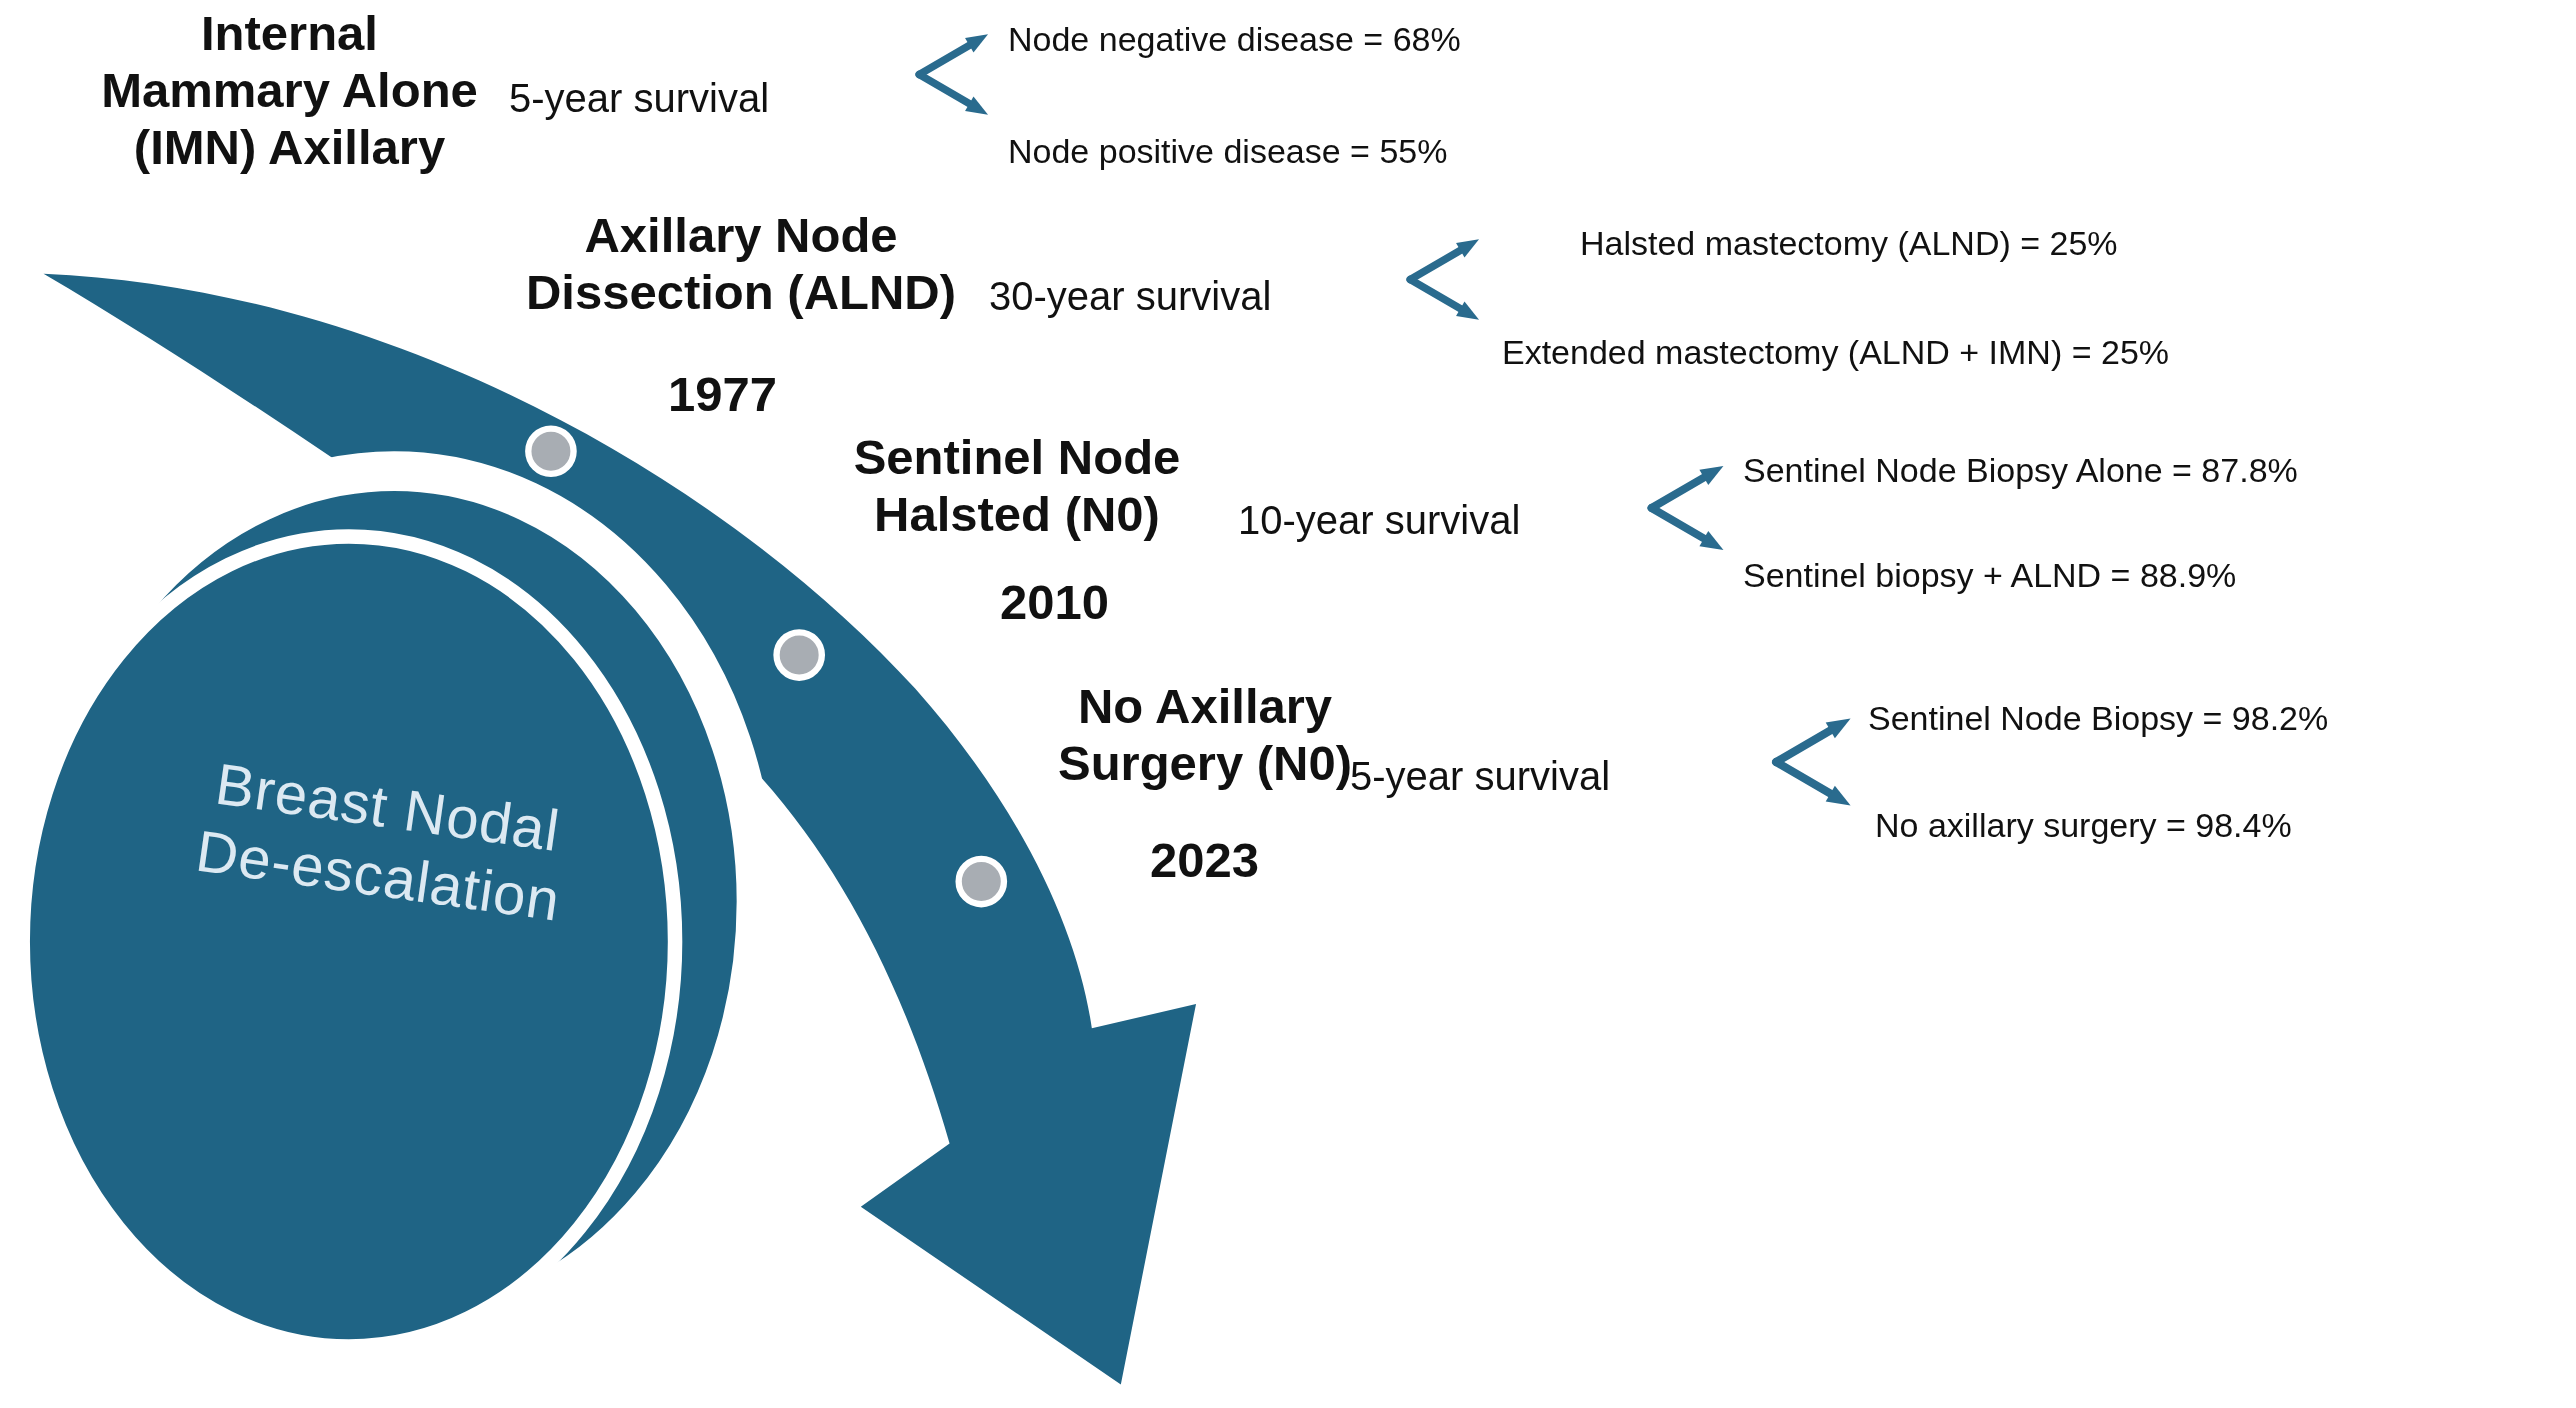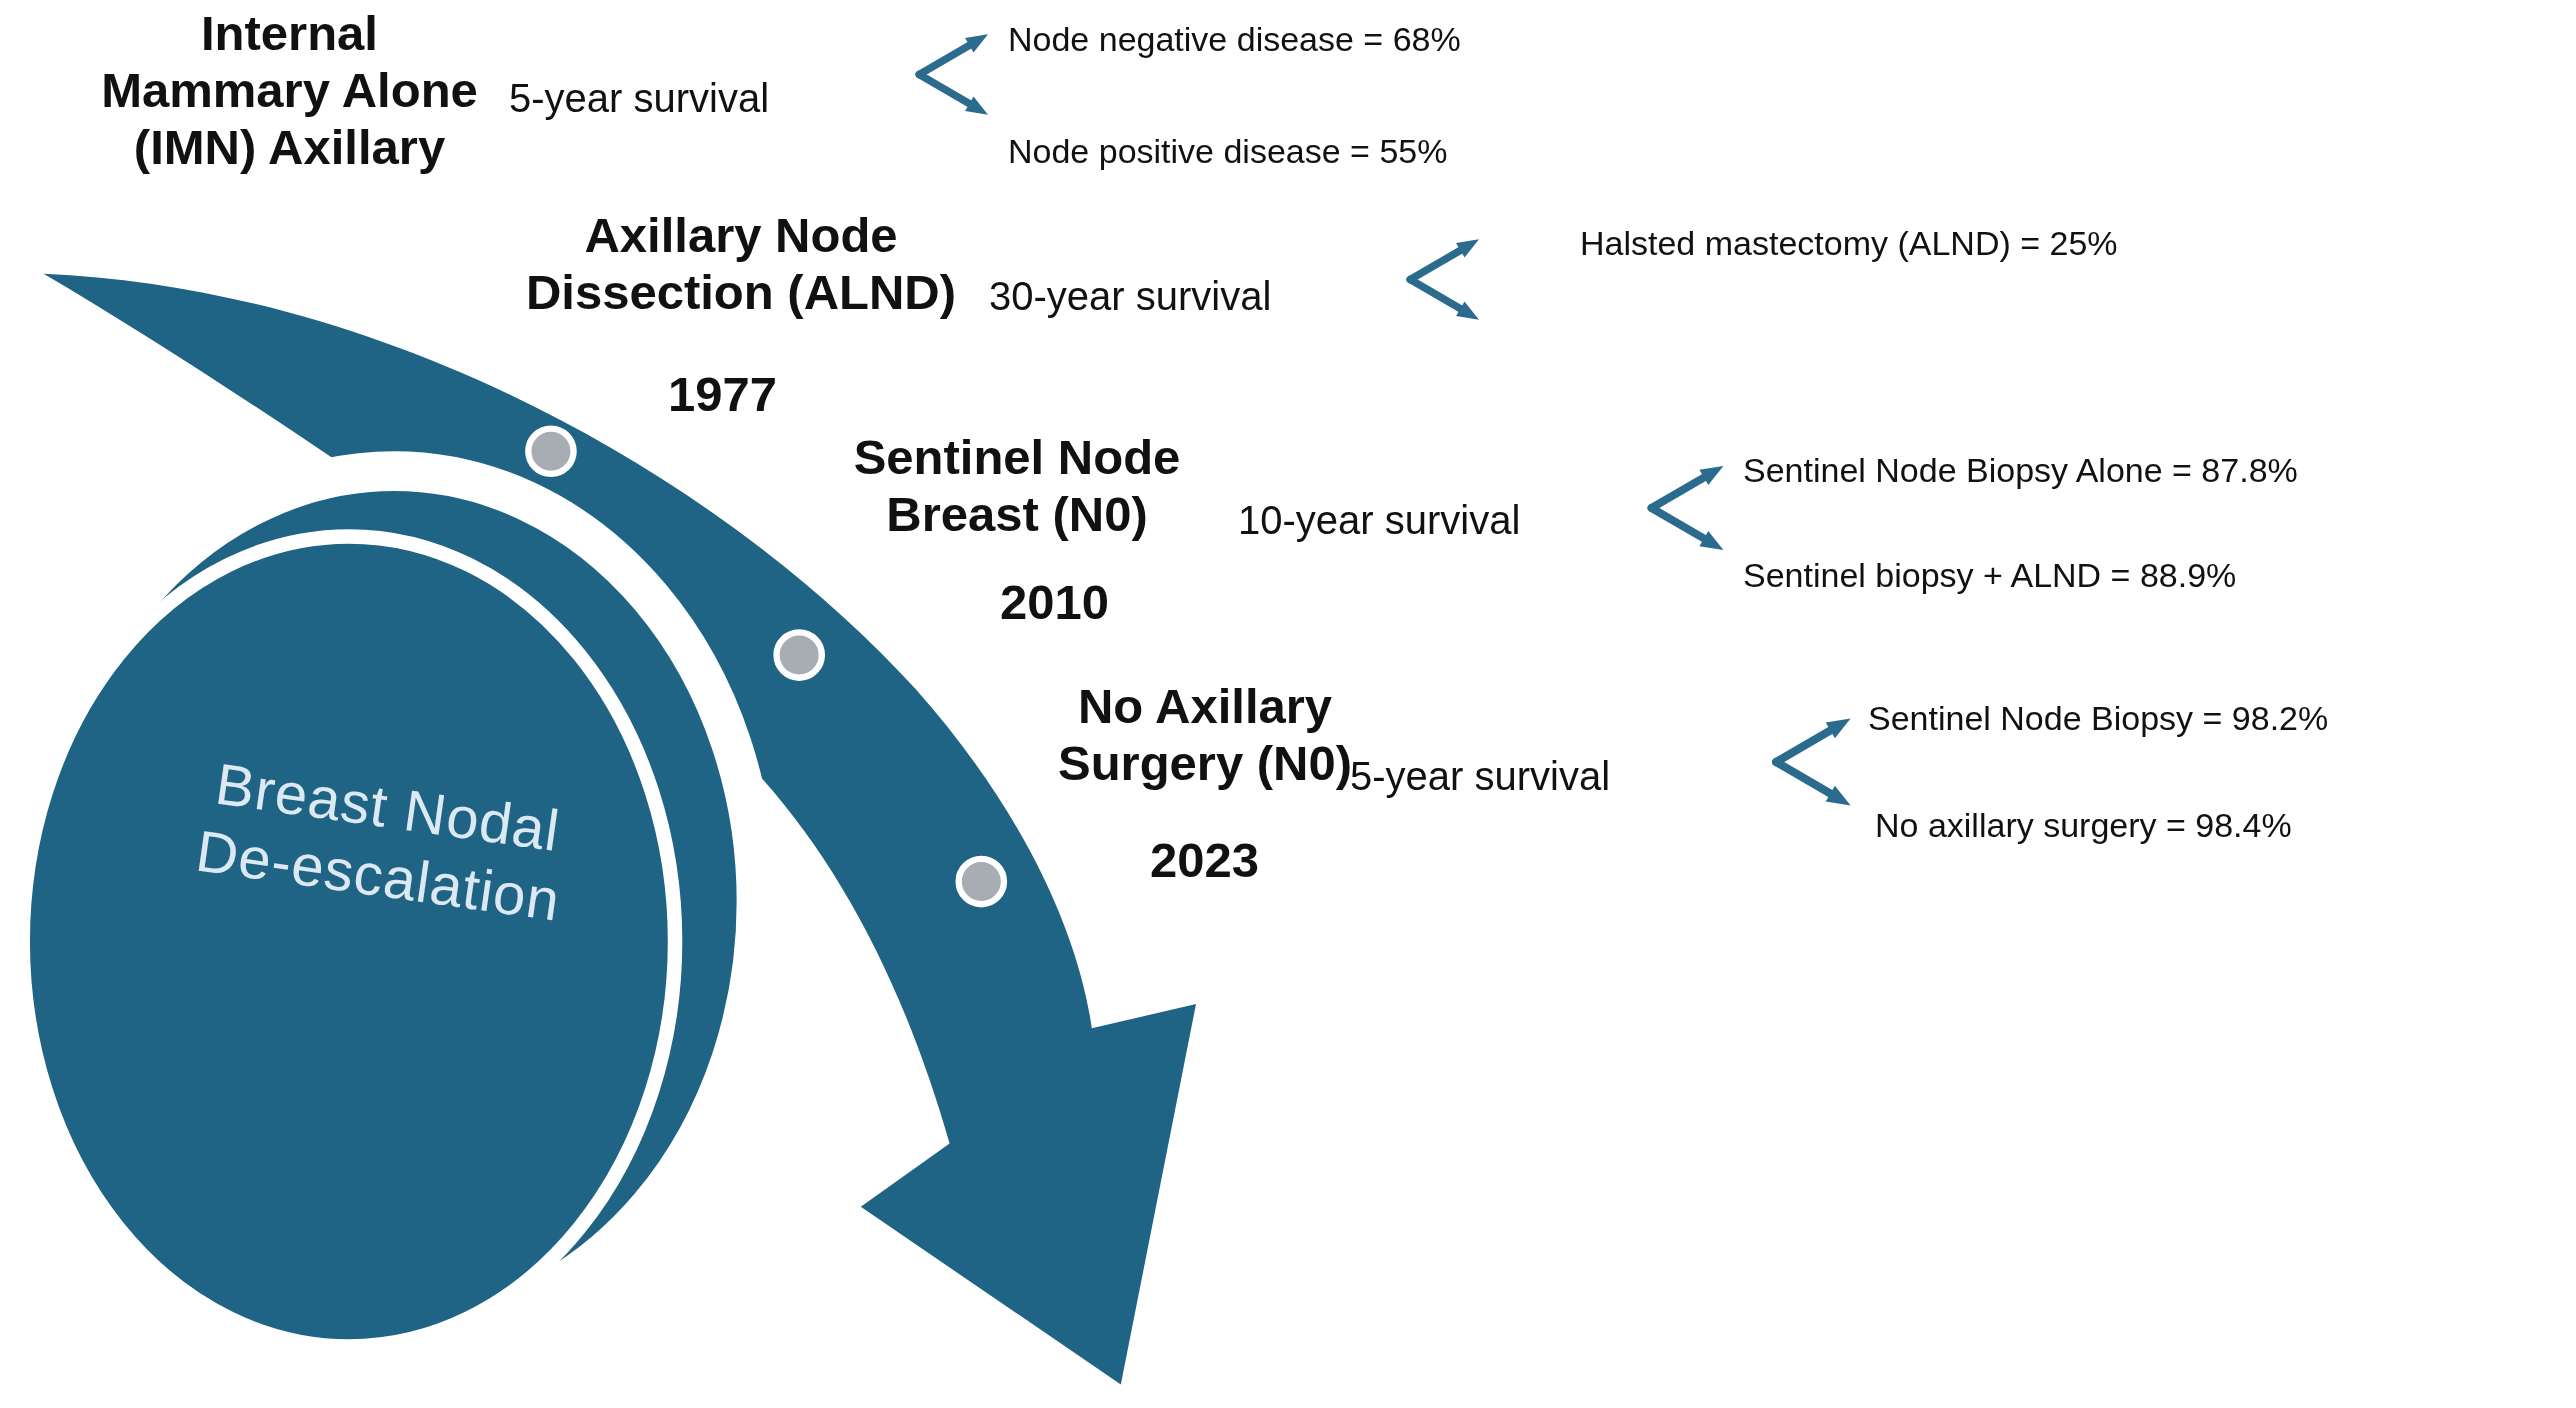--- a/index.html
+++ b/index.html
@@ -100,24 +100,25 @@
   </div>
   <div class="abs year r1-year">1977</div>
   <div class="abs survival r1-survival">30-year survival</div>
   <svg class="bracket r1-bracket" width="98" height="109" viewBox="0 0 110 130">
     <path d="M10 65 L72 29"></path>
       <polygon points="92,17 74.7,38.7 64.6,21.5"></polygon>
     <path d="M10 65 L72 101"></path>
       <polygon points="92,113 74.7,91.3 64.6,108.5"></polygon>
   </svg>
   <div class="abs outcome r1-o1">Halsted mastectomy (ALND) = 25%</div>
+  <div class="abs outcome r1-o2">Extended mastectomy (ALND + IMN) = 25%</div>
 
   <div class="abs name r2-name">
     <div>Sentinel Node</div>
-    <div>Breast (N0)</div>
+    <div>Halsted (N0)</div>
   </div>
   <div class="abs year r2-year">2010</div>
   <div class="abs survival r2-survival">10-year survival</div>
   <svg class="bracket r2-bracket" width="98" height="114" viewBox="0 0 110 130">
     <path d="M10 65 L72 29"></path>
       <polygon points="92,17 74.7,38.7 64.6,21.5"></polygon>
     <path d="M10 65 L72 101"></path>
       <polygon points="92,113 74.7,91.3 64.6,108.5"></polygon>
   </svg>
   <div class="abs outcome r2-o1">Sentinel Node Biopsy Alone = 87.8%</div>

